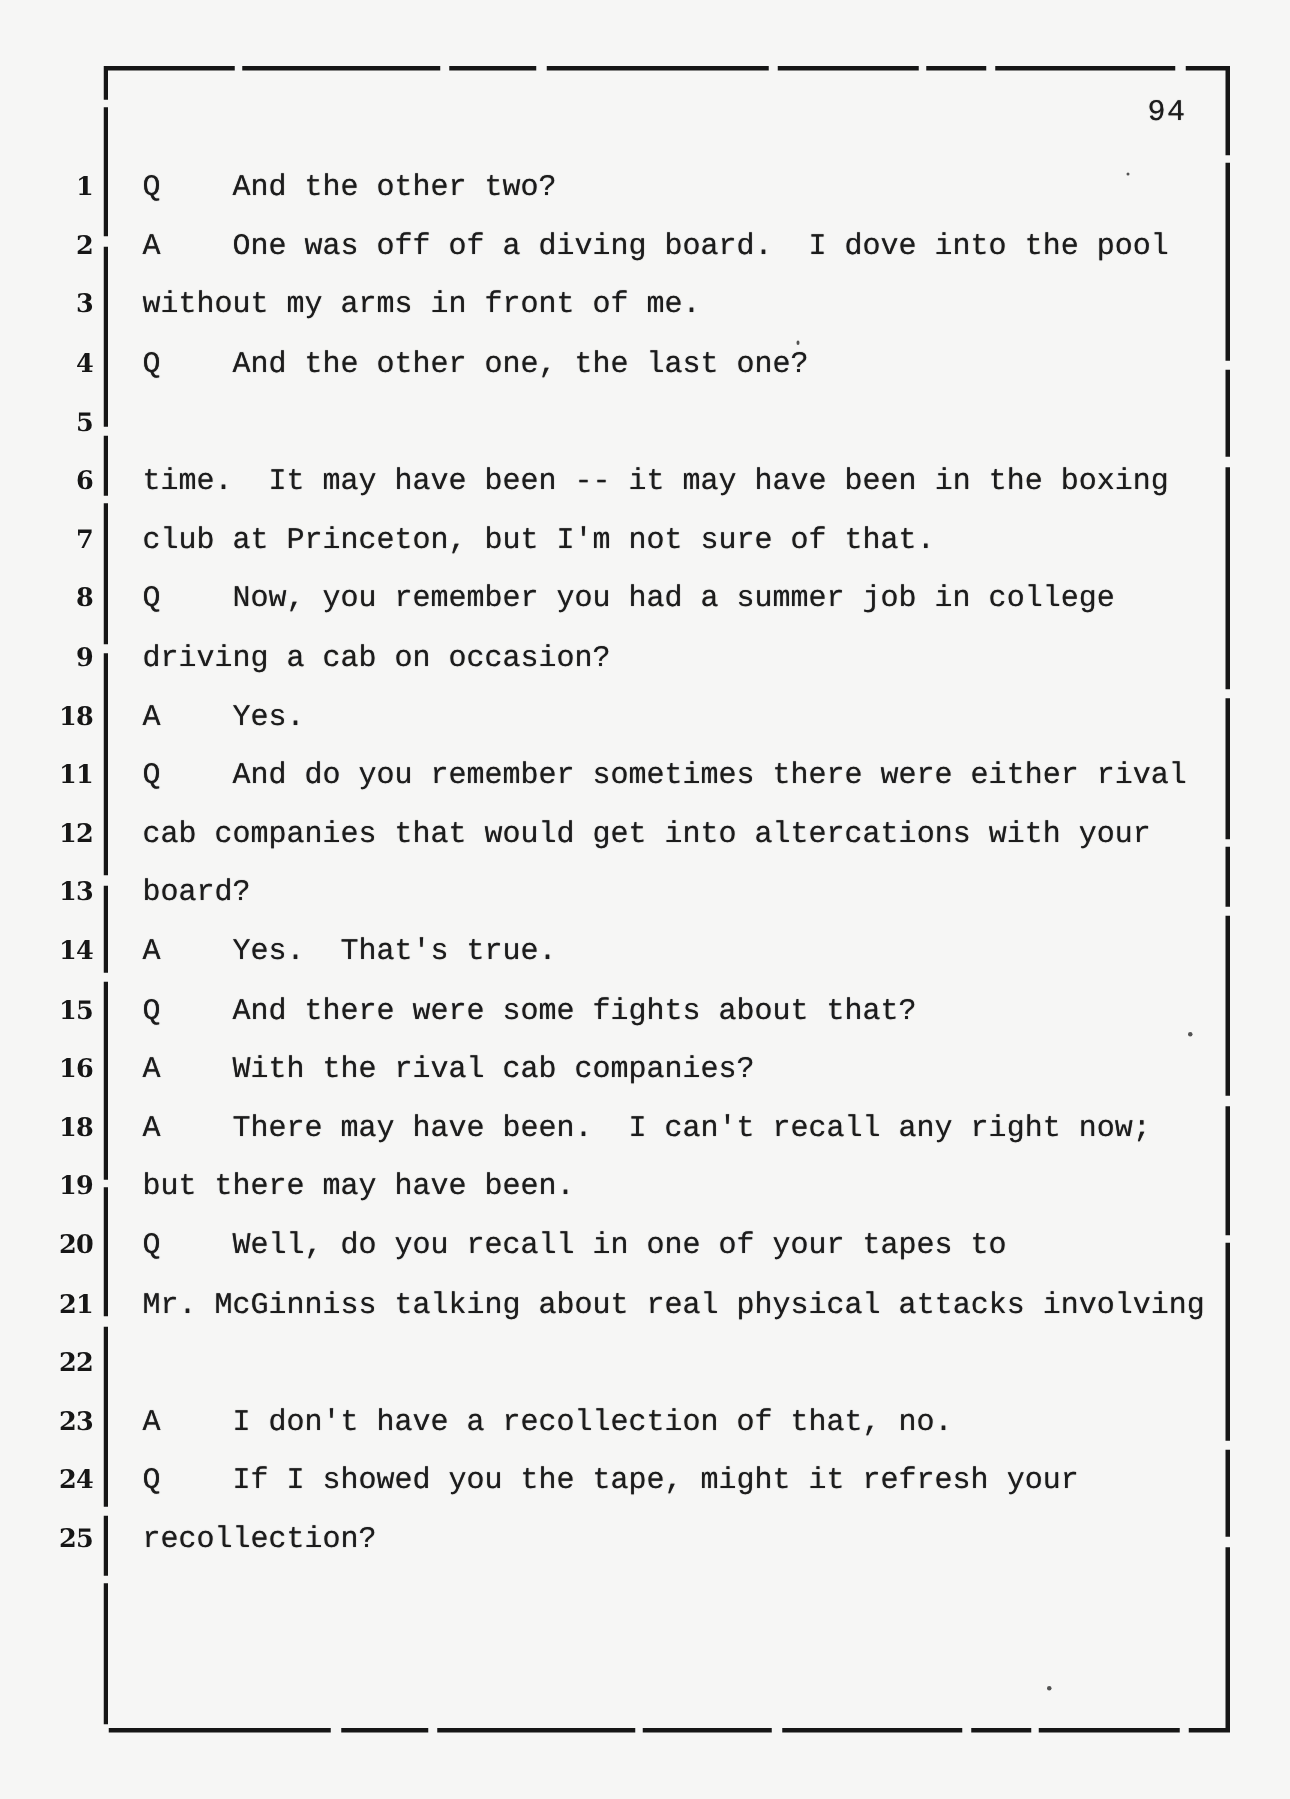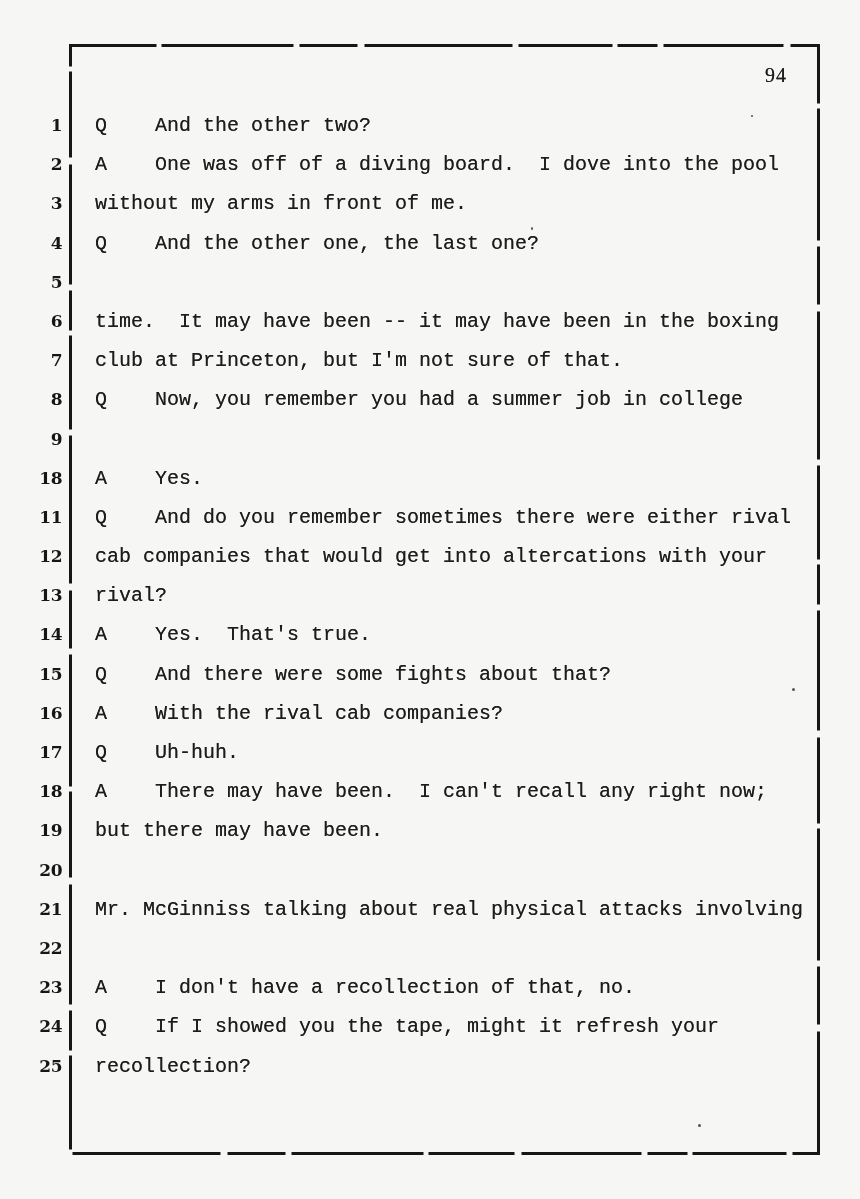--- a/index.html
+++ b/index.html
@@ -22,21 +22,20 @@
     left: 69px;
     top: 44px;
   }
   .page-number {
     position: absolute;
     top: 64px;
     left: 765px;
     font-size: 20px;
     letter-spacing: 1px;
     text-shadow: 0 0 0.6px rgba(20,20,20,0.8);
-    font-family: Liberation Serif, serif;
   }
   .lines {
     position: absolute;
     left: 0;
     top: 106px;
     width: 860px;
   }
   .line {
     position: relative;
     height: 39.2px;
@@ -111,63 +110,61 @@
       <div class="line">
         <span class="lnum">7</span>
         <span class="content"><span class="ltext">club at Princeton, but I'm not sure of that.</span></span>
       </div>
       <div class="line">
         <span class="lnum">8</span>
         <span class="content"><span class="speaker">Q</span><span class="ltext">Now, you remember you had a summer job in college</span></span>
       </div>
       <div class="line">
         <span class="lnum">9</span>
+        <span class="content"><span class="ltext">driving a cab on occasion?</span></span>
       </div>
       <div class="line">
         <span class="lnum">18</span>
         <span class="content"><span class="speaker">A</span><span class="ltext">Yes.</span></span>
       </div>
       <div class="line">
         <span class="lnum">11</span>
         <span class="content"><span class="speaker">Q</span><span class="ltext">And do you remember sometimes there were either rival</span></span>
       </div>
       <div class="line">
         <span class="lnum">12</span>
         <span class="content"><span class="ltext">cab companies that would get into altercations with your</span></span>
       </div>
       <div class="line">
         <span class="lnum">13</span>
-        <span class="content"><span class="ltext">rival?</span></span>
+        <span class="content"><span class="ltext">board?</span></span>
       </div>
       <div class="line">
         <span class="lnum">14</span>
         <span class="content"><span class="speaker">A</span><span class="ltext">Yes.  That's true.</span></span>
       </div>
       <div class="line">
         <span class="lnum">15</span>
         <span class="content"><span class="speaker">Q</span><span class="ltext">And there were some fights about that?</span></span>
       </div>
       <div class="line">
         <span class="lnum">16</span>
         <span class="content"><span class="speaker">A</span><span class="ltext">With the rival cab companies?</span></span>
       </div>
       <div class="line">
-        <span class="lnum">17</span>
-        <span class="content"><span class="speaker">Q</span><span class="ltext">Uh-huh.</span></span>
-      </div>
-      <div class="line">
         <span class="lnum">18</span>
         <span class="content"><span class="speaker">A</span><span class="ltext">There may have been.  I can't recall any right now;</span></span>
       </div>
       <div class="line">
         <span class="lnum">19</span>
         <span class="content"><span class="ltext">but there may have been.</span></span>
       </div>
       <div class="line">
         <span class="lnum">20</span>
+        <span class="content"><span class="speaker">Q</span><span class="ltext">Well, do you recall in one of your tapes to</span></span>
       </div>
       <div class="line">
         <span class="lnum">21</span>
         <span class="content"><span class="ltext">Mr. McGinniss talking about real physical attacks involving</span></span>
       </div>
       <div class="line">
         <span class="lnum">22</span>
       </div>
       <div class="line">
         <span class="lnum">23</span>

